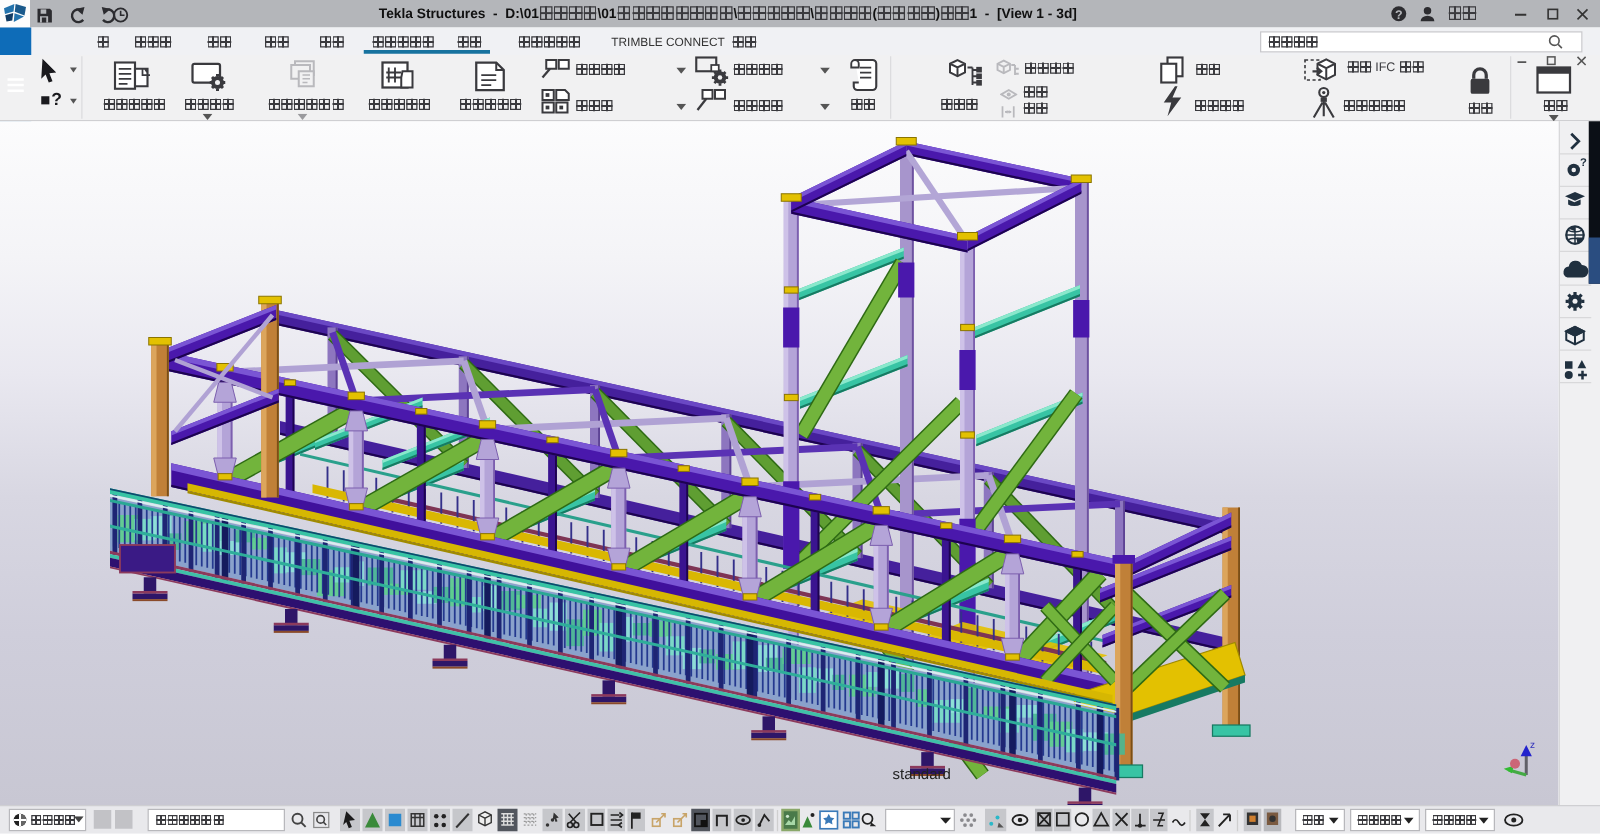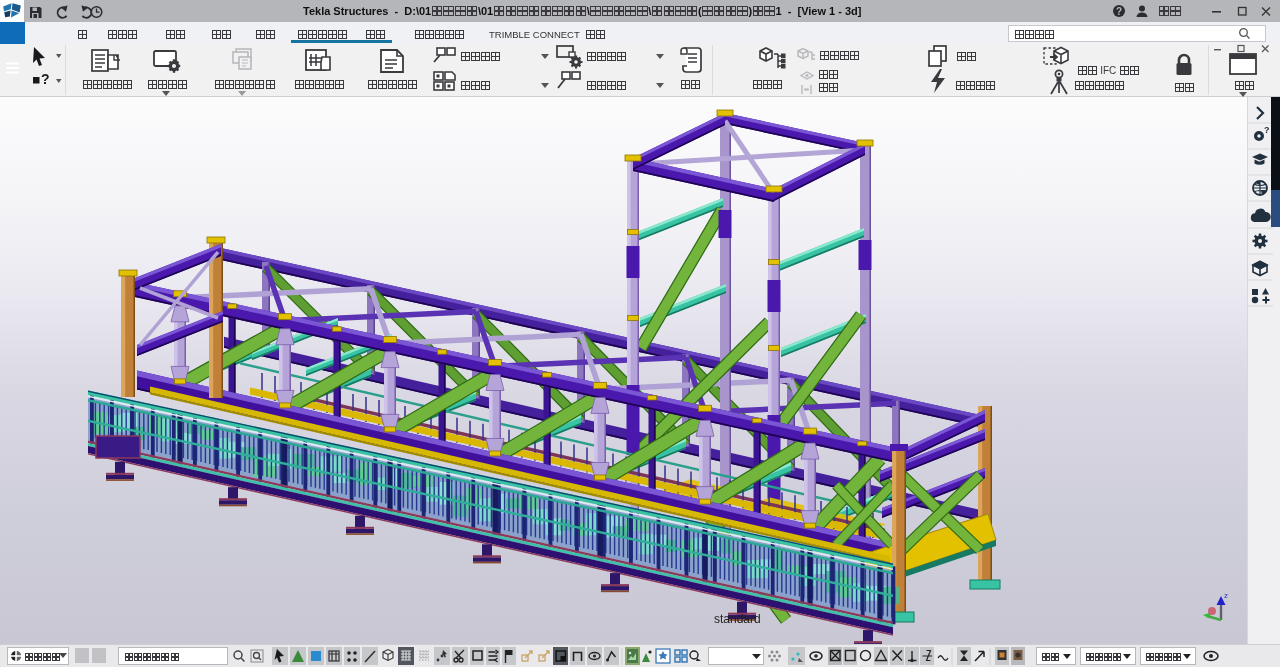--- a/index.html
+++ b/index.html
@@ -216,21 +216,21 @@
 </svg>
 <div class="abs" style="left:955px;top:80px;font-size:10px;color:#3a3a3e"><span class="cjk s9"></span><span class="cjk s9"></span><span class="cjk s9"></span><span class="cjk s9"></span></div>
 <svg class="abs" style="left:1042px;top:44px" width="30" height="26" viewBox="0 0 30 26">
 <rect x="2" y="4" width="12" height="16" fill="none" stroke="#3a3a3e" stroke-width="1.3" stroke-dasharray="2.5 2"></rect>
 <g stroke="#3a3a3e" stroke-width="1.6" fill="#fff">
       <path d="M12 7 l7 -3.5 7 3.5 v9 l-7 3.5 -7 -3.5z"></path>
       <path d="M12 7 l7 3.5 7 -3.5M19 10.5v9"></path>
     </g>
 <path d="M8 13 l6 0 M11.5 10 l3.5 3 -3.5 3" stroke="#3a3a3e" stroke-width="1.8" fill="none"></path>
 </svg>
-<div class="abs" style="left:1077px;top:65px;font-size:10px;color:#3a3a3e"><span class="cjk s9"></span><span class="cjk s9"></span> IFC <span class="cjk s9"></span><span class="cjk s9"></span></div>
+<div class="abs" style="left:1077px;top:49px;font-size:10px;color:#3a3a3e"><span class="cjk s9"></span><span class="cjk s9"></span> IFC <span class="cjk s9"></span><span class="cjk s9"></span></div>
 <svg class="abs" style="left:1048px;top:68px" width="22" height="27" viewBox="0 0 22 27">
 <circle cx="11" cy="6" r="3.6" fill="none" stroke="#3a3a3e" stroke-width="1.7"></circle>
 <circle cx="11" cy="6" r="1.3" fill="#3a3a3e"></circle>
 <rect x="8.5" y="10" width="5" height="3.5" fill="#3a3a3e"></rect>
 <path d="M11 13 v12 M10 14 L3 26 M12 14 L19 26" stroke="#3a3a3e" stroke-width="1.7"></path>
 </svg>
 <div class="abs" style="left:1074px;top:80px;font-size:10px;color:#3a3a3e"><span class="cjk s9"></span><span class="cjk s9"></span><span class="cjk s9"></span><span class="cjk s9"></span><span class="cjk s9"></span></div>
 <svg class="abs" style="left:1173px;top:53px" width="22" height="24" viewBox="0 0 22 24">
 <path d="M6 10 v-3 a5 5 0 0 1 10 0 v3" fill="none" stroke="#3a3a3e" stroke-width="2.6"></path>
 <rect x="3.5" y="10" width="15" height="12" rx="1.5" fill="#3a3a3e"></rect>

